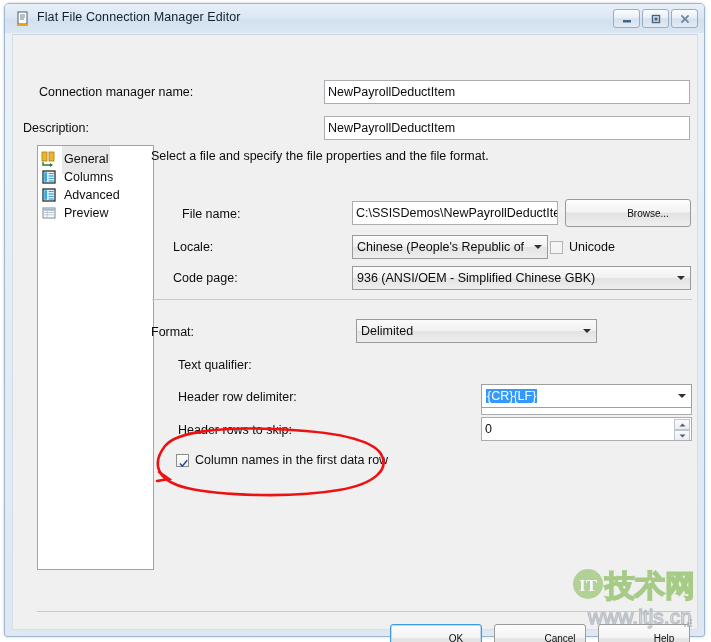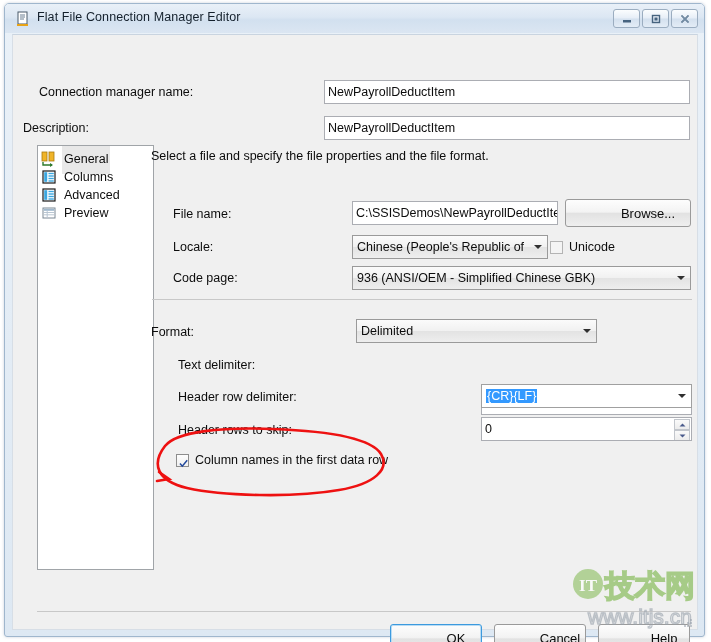--- a/index.html
+++ b/index.html
@@ -131,21 +131,21 @@
     padding: 0 1px;
   }
 
   
   .btn {
     position: absolute;
     box-sizing: border-box;
     border: 1px solid #9a9a9a;
     border-radius: 3px;
     background: linear-gradient(to bottom, #fdfdfd 0%, #f3f3f3 46%, #e2e2e2 52%, #efefef 100%);
-    font-size: 13px;
+    font-size: 10px;
     color: #0c0c0c;
     display: flex;
     align-items: center;
     justify-content: center;
     font-family: "Liberation Sans", sans-serif;
     padding-left: 40px;
   }
   .btn.default {
     border: 1px solid #3c9ade;
     box-shadow: inset 0 0 0 1px #b9dcf4;
@@ -343,21 +343,21 @@
                 <line x1="6.2" y1="6" x2="6.2" y2="12.5" stroke="#b9c6d2" stroke-width="1"></line>
               </svg>
             </span>
             <span class="si-label">Preview</span>
           </div>
         </div>
       </div>
 
       <span class="lbl" style="left:138px; top:114px;">Select a file and specify the file properties and the file format.</span>
 
-      <span class="lbl" style="left:160px; top:172px;">File name:</span>
+      <span class="lbl" style="left:169px; top:172px;">File name:</span>
       <div class="textbox" style="left:339px; top:166px; width:206px; height:24px;">
         <span>C:\SSISDemos\NewPayrollDeductItem.</span>
       </div>
       <div class="btn" style="left:552px; top:164px; width:126px; height:28px;">Browse...</div>
 
       <span class="lbl" style="left:160px; top:205px;">Locale:</span>
       <div class="combo" style="left:339px; top:200px; width:196px; height:24px;">
         <span class="ctext">Chinese (People's Republic of</span>
         <span class="arrow"></span>
       </div>
@@ -371,21 +371,21 @@
       </div>
 
       <div class="hr light" style="left:139px; top:264px; width:540px;"></div>
 
       <span class="lbl" style="left:138px; top:290px;">Format:</span>
       <div class="combo" style="left:343px; top:284px; width:241px; height:24px;">
         <span class="ctext">Delimited</span>
         <span class="arrow"></span>
       </div>
 
-      <span class="lbl" style="left:165px; top:323px;">Text delimiter:</span>
+      <span class="lbl" style="left:165px; top:323px;">Text qualifier:</span>
       <div class="textbox" style="left:468px; top:317px; width:211px; height:24px;margin-top:39px;">
         <span>&lt;none&gt;</span>
       </div>
 
       <span class="lbl" style="left:165px; top:355px;">Header row delimiter:</span>
       <div class="combo flat" style="left:468px; top:349px; width:211px; height:24px;">
         <span class="ctext"><span class="sel-text">{CR}{LF}</span></span>
         <span class="arrow"></span>
       </div>
 

